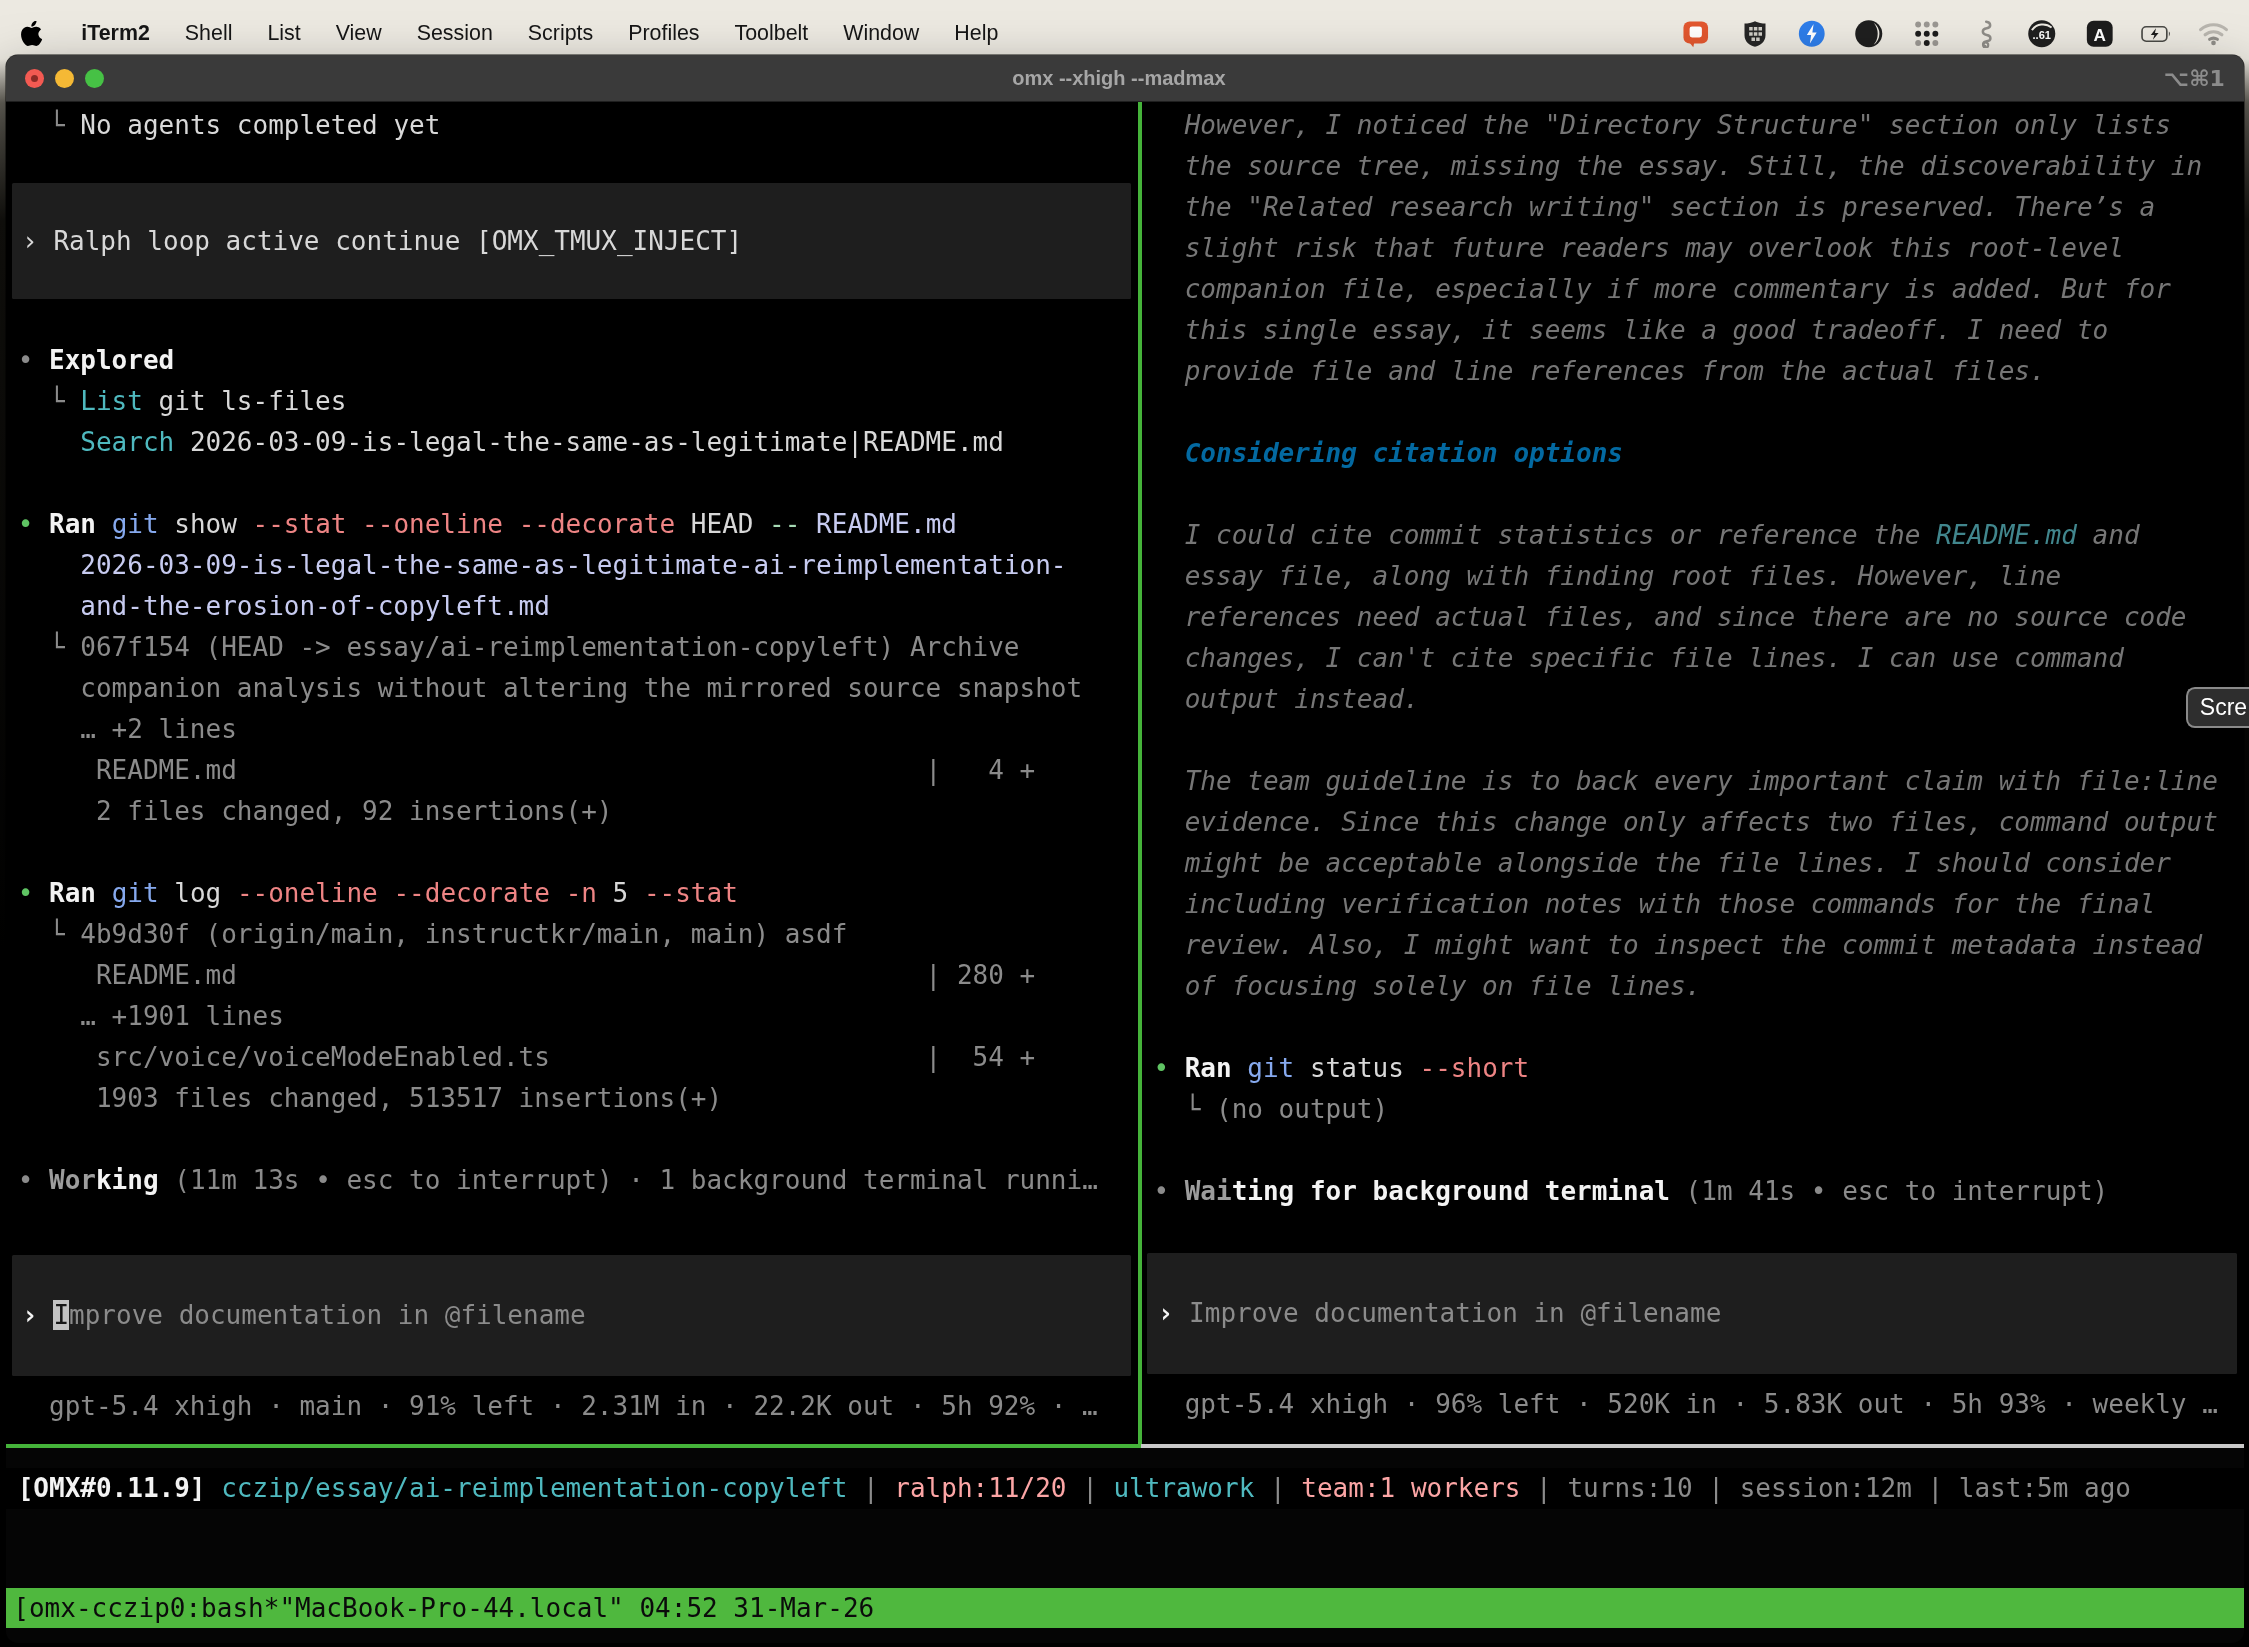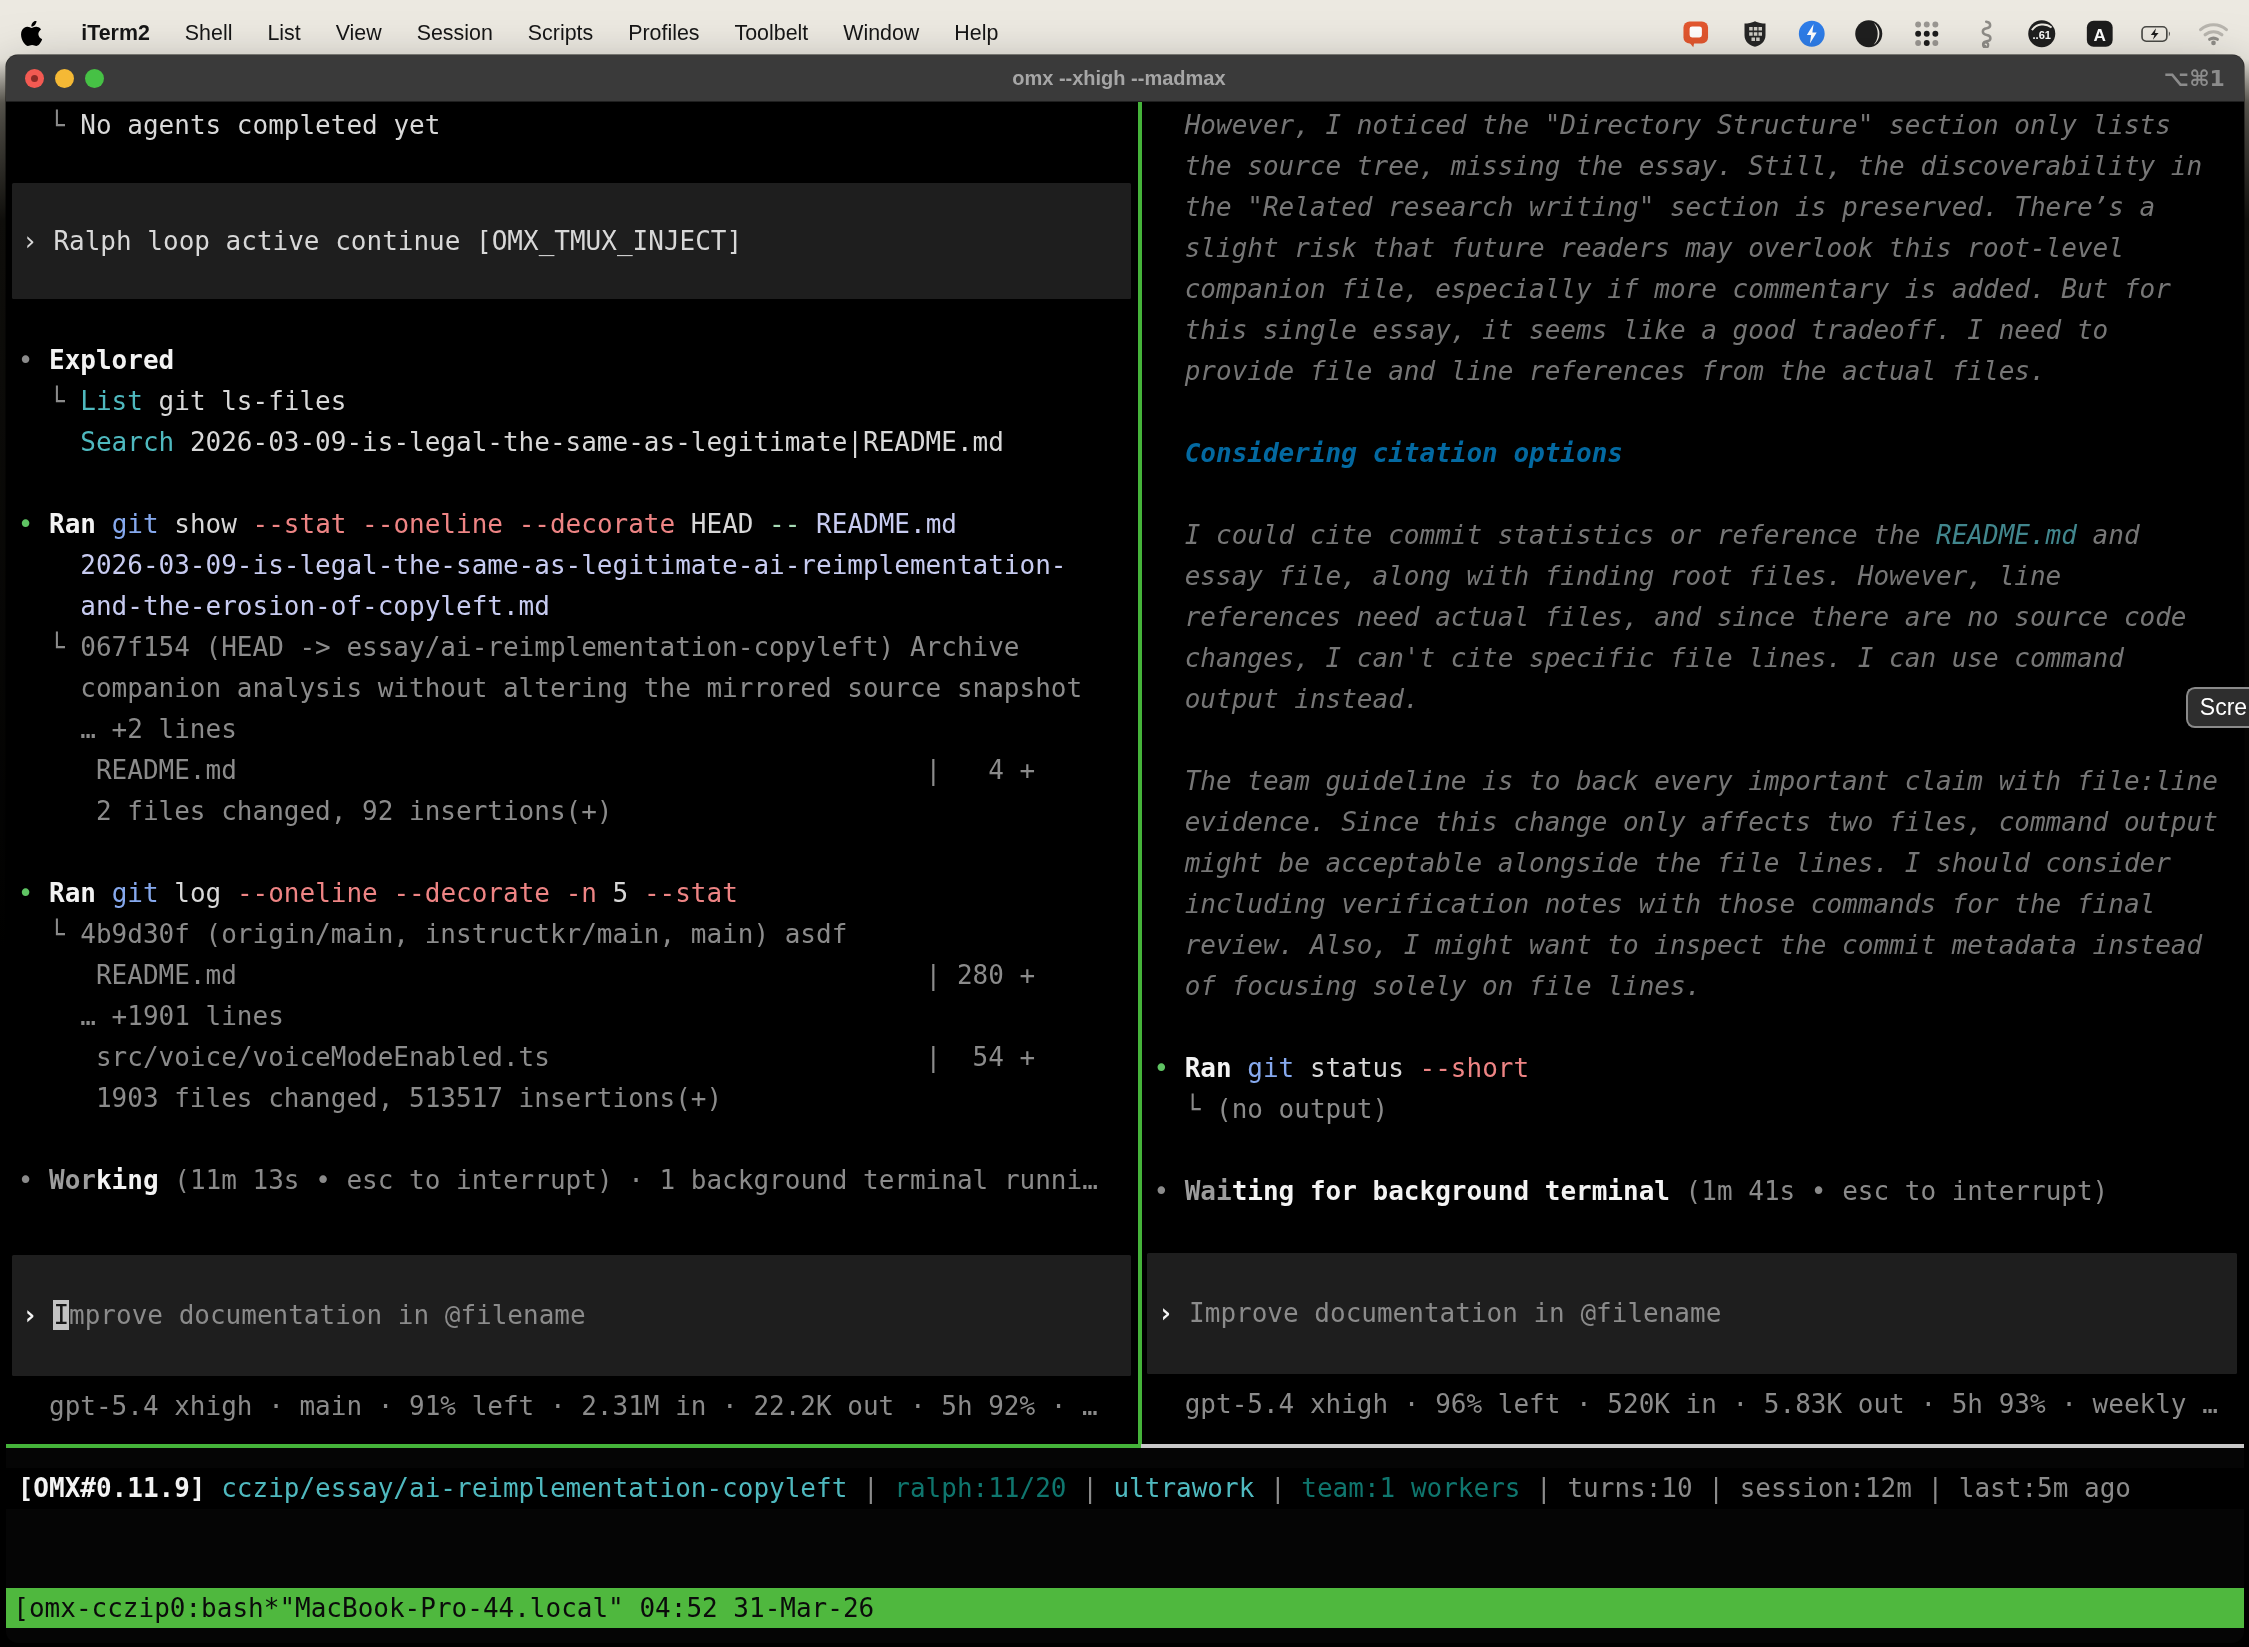--- a/index.html
+++ b/index.html
@@ -72,21 +72,21 @@
   .c-dim    { color:#8b8b8b; }
   .c-dimb   { color:#9d9d9d; font-weight:bold; }
   .c-fg     { color:#d8d8d8; }
   .c-boldw  { color:#f3f3f3; font-weight:bold; }
   .c-cyan   { color:#4fb9bf; }
   .c-blue   { color:#86a9ee; }
   .c-salmon { color:#ee8484; }
   .c-lav    { color:#c7cbf0; }
   .c-pgreen { color:#a6dab4; }
   .c-gdot   { color:#5fc463; }
-  .c-green  { color:#0f766e; }
+  .c-green  { color:#fca5a5; }
   .c-cursor { background:#c2c2c2; color:#161616; }
   .c-rdim   { color:#767676; font-style:italic; }
   .c-rhead  { color:#0369a1; font-style:italic; font-weight:bold; }
   .c-rcyan  { color:#41868d; font-style:italic; }
 
   
   .hborder { height:3.7px; display:flex; }
   .hborder .hl { width:1135px; background:#45b33a; }
   .hborder .hr { flex:1; background:#c9c9c9; }
 

